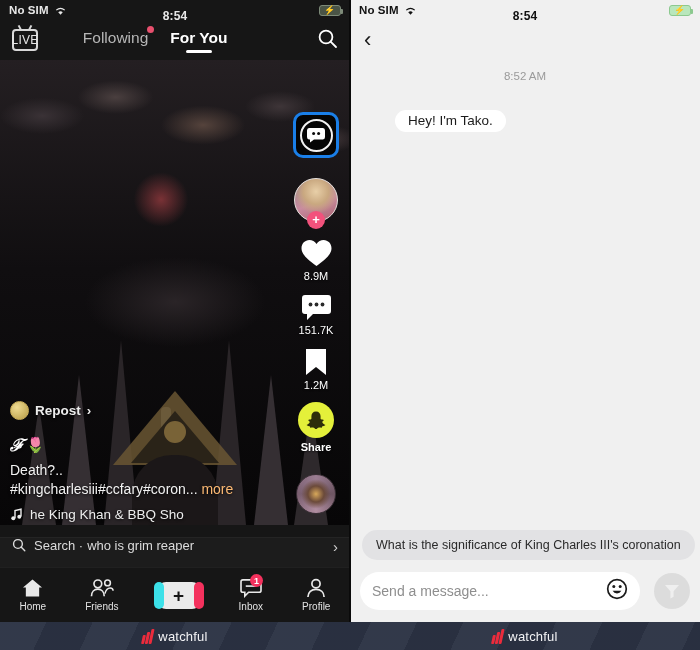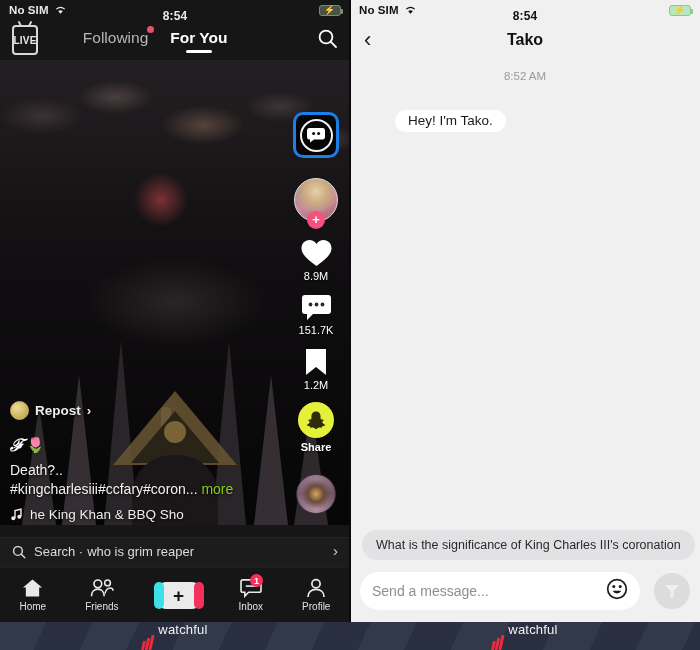--- a/index.html
+++ b/index.html
@@ -14,21 +14,21 @@
   .panel { position: absolute; top: 0; height: 622px; width: 350px; overflow: hidden; }
   .panel-left  { left: 0;   background: #161616; }
   .panel-right { left: 350px; background: #f0f0f0; }
 
   
   .statusbar {
     position: relative; height: 20px; width: 100%;
     display: flex; align-items: center; padding: 0 9px;
     font-size: 11.5px; font-weight: bold; letter-spacing: .1px;
   }
-  .sb-left { display: flex; align-items: center; gap: 5px; }
+  .sb-left { display: flex; align-items: flex-end; gap: 5px; }
   .sb-time {
     position: absolute; left: 0; right: 0; text-align: center;
     font-size: 12px; font-weight: bold; pointer-events: none; margin-top: 12px;
   }
   .sb-right { margin-left: auto; display: flex; align-items: center; }
   .statusbar.dark { color: #e8e8e8; }
   .statusbar.light { color: #111; }
   .wifi { width: 13px; height: 10px; display: block; }
   .batt {
     width: 22px; height: 11px; border-radius: 3px; position: relative;
@@ -45,23 +45,23 @@
   .bolt { font-size: 9px; line-height: 1; }
   .batt.dark .bolt { color: #e9f3e7; }
   .batt.light .bolt { color: #1d4b20; }
 
   
   .tt-header {
     position: absolute; top: 20px; left: 0; width: 100%; height: 40px;
     display: flex; align-items: center; padding: 0 12px; z-index: 6;
   }
   .live-badge {
-    width: 26px; height: 30px; border: 2px solid #d8d8d8; border-radius: 4px;
+    width: 26px; height: 22px; border: 2px solid #d8d8d8; border-radius: 4px;
     display: flex; align-items: center; justify-content: center;
-    font-size: 10px; font-weight: bold; color: #e6e6e6; letter-spacing: .2px;
+    font-size: 12px; font-weight: normal; color: #e6e6e6; letter-spacing: .2px;
     position: relative;
   }
   .live-badge::before, .live-badge::after {
     content: ""; position: absolute; top: -6px; width: 2px; height: 6px;
     background: #d8d8d8;
   }
   .live-badge::before { left: 5px; transform: rotate(-28deg); }
   .live-badge::after { right: 5px; transform: rotate(28deg); }
   .tt-tabs { margin-left: auto; margin-right: auto; display: flex; gap: 22px; align-items: center; justify-content: flex-end; }
   .tt-tab {
@@ -181,29 +181,29 @@
     text-shadow: 0 1px 3px rgba(0,0,0,.8); }
   .username-row { display: flex; align-items: center; gap: 2px; margin-bottom: 5px; }
   .uname {
     font-size: 17px; color: #fff; font-weight: bold; font-style: italic;
     font-family: "Liberation Serif", serif; text-shadow: 0 1px 3px rgba(0,0,0,.8);
   }
   .cap-line {
     font-size: 14px; color: #f2f2f2; line-height: 1.35;
     text-shadow: 0 1px 3px rgba(0,0,0,.85);
   }
-  .cap-more { color: #84cc16; }
+  .cap-more { color: #fdba74; }
   .music-row { display: flex; align-items: center; gap: 7px; margin-top: 8px; }
   .music-text { font-size: 13.5px; color: #ededed; white-space: nowrap;
     text-shadow: 0 1px 3px rgba(0,0,0,.8); }
 
   
   .tt-searchbar {
     position: absolute; left: 0; bottom: 55px; width: 350px; height: 30px;
-    background: #1c1c1c; display: flex; align-items: flex-end; padding: 8px 12px;
+    background: #1c1c1c; display: flex; align-items: flex-start; padding: 0 12px;
     z-index: 7; border-top: 1px solid #242424;
   }
   .tt-searchbar .sb-txt { font-size: 13px; color: #dcdcdc; margin-left: 8px; }
   .tt-searchbar .sb-chev { margin-left: auto; color: #cfcfcf; font-size: 15px; }
 
   
   .tt-nav {
     position: absolute; left: 0; bottom: 0; width: 350px; height: 55px;
     background: #161616; display: flex; align-items: center;
     justify-content: space-around; z-index: 8; border-top: 1px solid #202020;
@@ -269,21 +269,21 @@
   .footer {
     position: absolute; left: 0; bottom: 0; width: 700px; height: 28px;
     background: #2b3243; overflow: hidden;
   }
   .footer::before {
     content: ""; position: absolute; inset: 0;
     background: repeating-linear-gradient(115deg,
       rgba(255,255,255,.035) 0 42px, rgba(0,0,0,.05) 42px 84px);
   }
   .wm { position: absolute; top: 0; height: 28px; width: 350px;
-    display: flex; justify-content: center; gap: 5px; }
+    display: flex; align-items: center; justify-content: center; gap: 5px; }
   .wm-left { left: 0; } .wm-right { left: 350px; }
   .wm-logo { display: flex; align-items: flex-end; gap: 1px; }
   .wm-bar { width: 3px; background: #ec2b3c; border-radius: 1px; transform: skewX(-12deg); }
   .wm-text { font-size: 13px; color: #f2f2f4; letter-spacing: .2px; }
   .divider { position: absolute; top: 0; left: 349px; width: 2px; height: 622px; background: #0a0a0a; z-index: 20; }
 </style>
 </head>
 <body>
 
 <div class="screen">
@@ -481,21 +481,20 @@
       <div class="sb-time">8:54</div>
       <div class="sb-right">
         <span class="batt light">
           <span class="bolt">⚡</span>
         </span>
       </div>
     </div>
 
     <div class="chat-header">
       <span class="back-chev">‹</span>
-      <span class="chat-title">Tako</span>
     </div>
 
     <div class="chat-body">
       <div class="chat-time">8:52 AM</div>
 
       <div class="msg-row">
         <div class="bot-avatar hidden"></div>
         <div class="bubble">Hey! I'm Tako.</div>
       </div>
 

